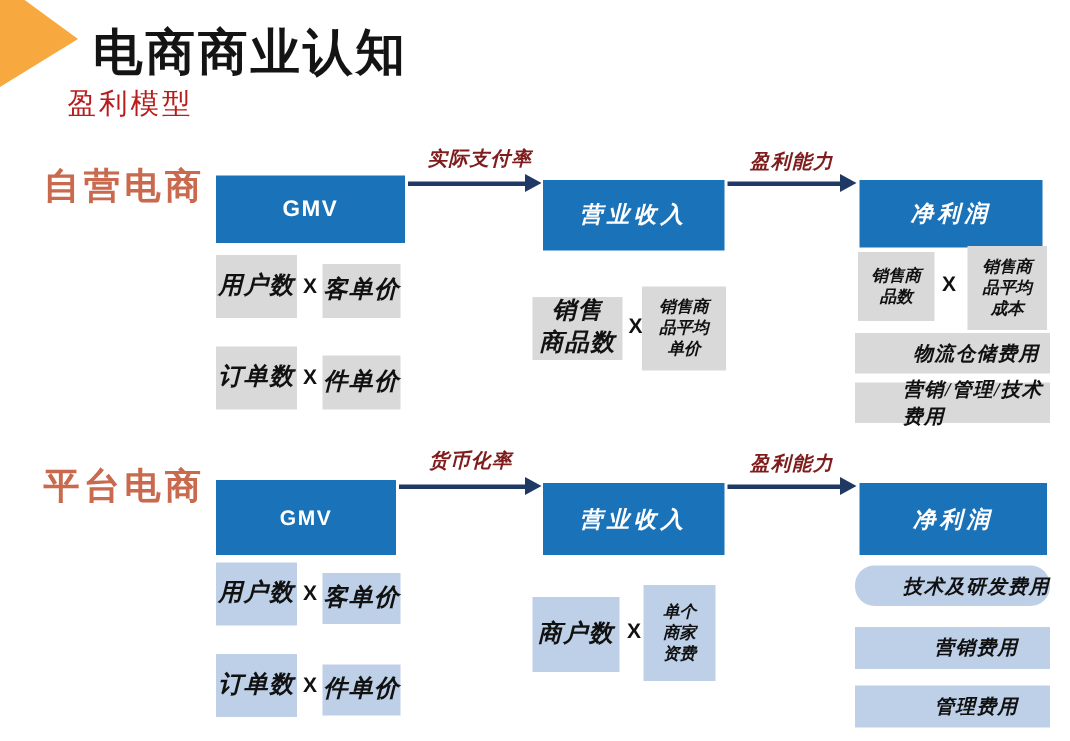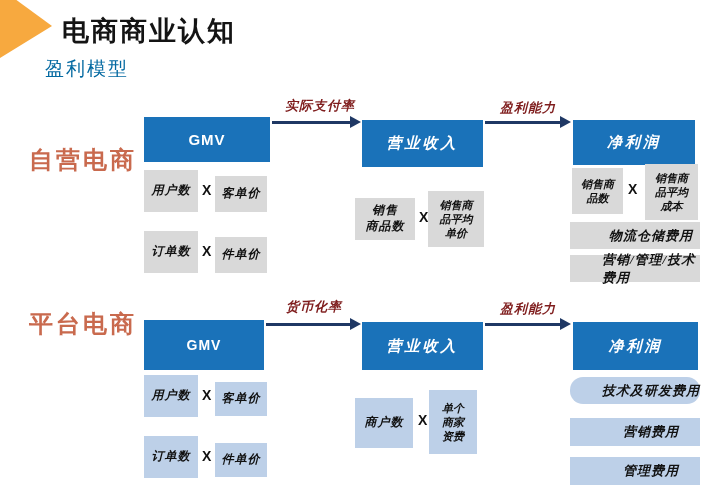--- a/index.html
+++ b/index.html
@@ -15,26 +15,26 @@
   body{font-family:"Liberation Serif","DejaVu Serif",serif;}
   .canvas{
     position:relative;
     width:713px;height:494px;
     background:#ffffff;
     overflow:hidden;
   }
   .abs{position:absolute;}
   .page-title{
     left:62px;top:13px;
-    font-size:27px;font-weight:bold;color:#141414;
+    font-size:33px;font-weight:bold;color:#141414;
     letter-spacing:2px;
   }
   .page-subtitle{
     left:45px;top:56px;
-    font-size:19px;color:#0369a1;
+    font-size:19px;color:#b91c1c;
     letter-spacing:2px;
   }
   .row-label{
     font-size:24px;font-weight:bold;color:var(--label-orange);
     letter-spacing:3px;
   }
   .bluebox{
     background:var(--blue);
     color:#ffffff;
     display:flex;align-items:center;justify-content:center;
@@ -46,21 +46,21 @@
   .bluebox.gmv{
     font-style:normal;letter-spacing:1px;
     font-family:"Liberation Sans","DejaVu Sans",sans-serif;
     font-size:15px;
   }
   .factor{
     background:var(--gray);
     color:#111111;
     display:flex;align-items:center;justify-content:center;
     font-weight:bold;font-style:italic;
-    font-size:12px;line-height:1.3;letter-spacing:1px;
+    font-size:16px;line-height:1.3;letter-spacing:1px;
     white-space:pre-line;text-align:center;
   }
   .factor.small{font-size:11px;letter-spacing:0;}
   .factor.lt{background:var(--ltblue);}
   .costbar{
     background:var(--gray);
     color:#111111;
     display:flex;align-items:center;justify-content:center;
     font-weight:bold;font-style:italic;
     font-size:13px;letter-spacing:1px;padding-left:32px;
@@ -90,21 +90,21 @@
 <body>
 
 <div class="canvas">
 
   <svg class="abs" style="left:0;top:0;" width="52" height="60" viewBox="0 0 52 60">
     <polygon points="0,-12 52,26 0,58" fill="#F7A93F"></polygon>
   </svg>
   <div class="abs page-title">电商商业认知</div>
   <div class="abs page-subtitle">盈利模型</div>
 
-  <div class="abs row-label" style="left:29px;top:108px;margin-top:36px;">自营电商</div>
+  <div class="abs row-label" style="left:29px;top:108px;">自营电商</div>
 
   <div class="abs bluebox gmv" style="left:144px;top:97px;width:126px;height:45px;">GMV</div>
 
   <div class="abs arrow" style="left:272px;top:121px;width:78px;"></div>
   <div class="abs arrow-label" style="left:278px;top:97px;width:84px;">实际支付率</div>
 
   <div class="abs bluebox" style="left:362px;top:100px;width:121px;height:47px;">营业收入</div>
 
   <div class="abs arrow" style="left:485px;top:121px;width:75px;"></div>
   <div class="abs arrow-label" style="left:492px;top:99px;width:72px;">盈利能力</div>

